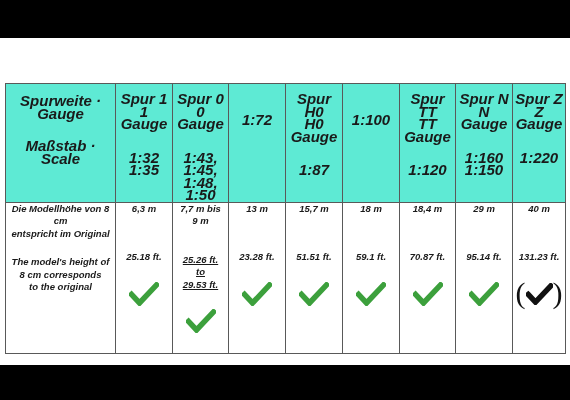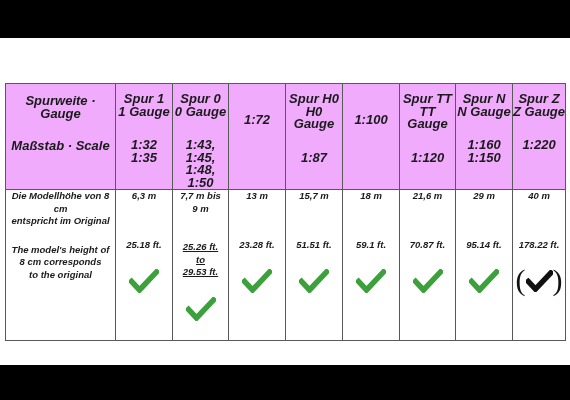--- a/index.html
+++ b/index.html
@@ -41,23 +41,23 @@
     border: 1px solid #595959;
     text-align: center;
     vertical-align: top;
     font-style: italic;
     font-weight: bold;
     color: #1a1a1a;
     padding: 0;
   }
   
   tr.header-row td {
-    background: #f0abfc;
+    background: #5eead4;
     height: 83px;
-    font-size: 13px;
+    font-size: 15px;
     line-height: 12.5px;
   }
   tr.header-row td.label-col {
     text-align: center;
   }
   .hdr-inner {
     padding-top: 9px;
   }
   .hdr-name { white-space: pre-line; }
   .hdr-scale {
@@ -260,42 +260,42 @@
           <div class="val-metric">18 m</div>
           <div class="val-feet">59.1 ft.</div>
           <div class="check-wrap">
             <svg width="30" height="24" viewBox="0 0 30 24">
               <path d="M2.5 12.5 L10.5 21 L27.5 3" fill="none" stroke="#3ca03c" stroke-width="5.5" stroke-linecap="square" stroke-linejoin="miter"></path>
             </svg>
           </div>
         </td>
 
         <td>
-          <div class="val-metric">21,6 m</div>
+          <div class="val-metric">18,4 m</div>
           <div class="val-feet">70.87 ft.</div>
           <div class="check-wrap">
             <svg width="30" height="24" viewBox="0 0 30 24">
               <path d="M2.5 12.5 L10.5 21 L27.5 3" fill="none" stroke="#3ca03c" stroke-width="5.5" stroke-linecap="square" stroke-linejoin="miter"></path>
             </svg>
           </div>
         </td>
 
         <td>
           <div class="val-metric">29 m</div>
           <div class="val-feet">95.14 ft.</div>
           <div class="check-wrap">
             <svg width="30" height="24" viewBox="0 0 30 24">
               <path d="M2.5 12.5 L10.5 21 L27.5 3" fill="none" stroke="#3ca03c" stroke-width="5.5" stroke-linecap="square" stroke-linejoin="miter"></path>
             </svg>
           </div>
         </td>
 
         <td>
           <div class="val-metric">40 m</div>
-          <div class="val-feet">178.22 ft.</div>
+          <div class="val-feet">131.23 ft.</div>
           <div class="check-wrap">
             <span class="paren">(</span>
             <svg width="27" height="22" viewBox="0 0 30 24">
               <path d="M2.5 12.5 L10.5 21 L27.5 3" fill="none" stroke="#111111" stroke-width="6" stroke-linecap="square" stroke-linejoin="miter"></path>
             </svg>
             <span class="paren">)</span>
           </div>
         </td>
       </tr>
 

